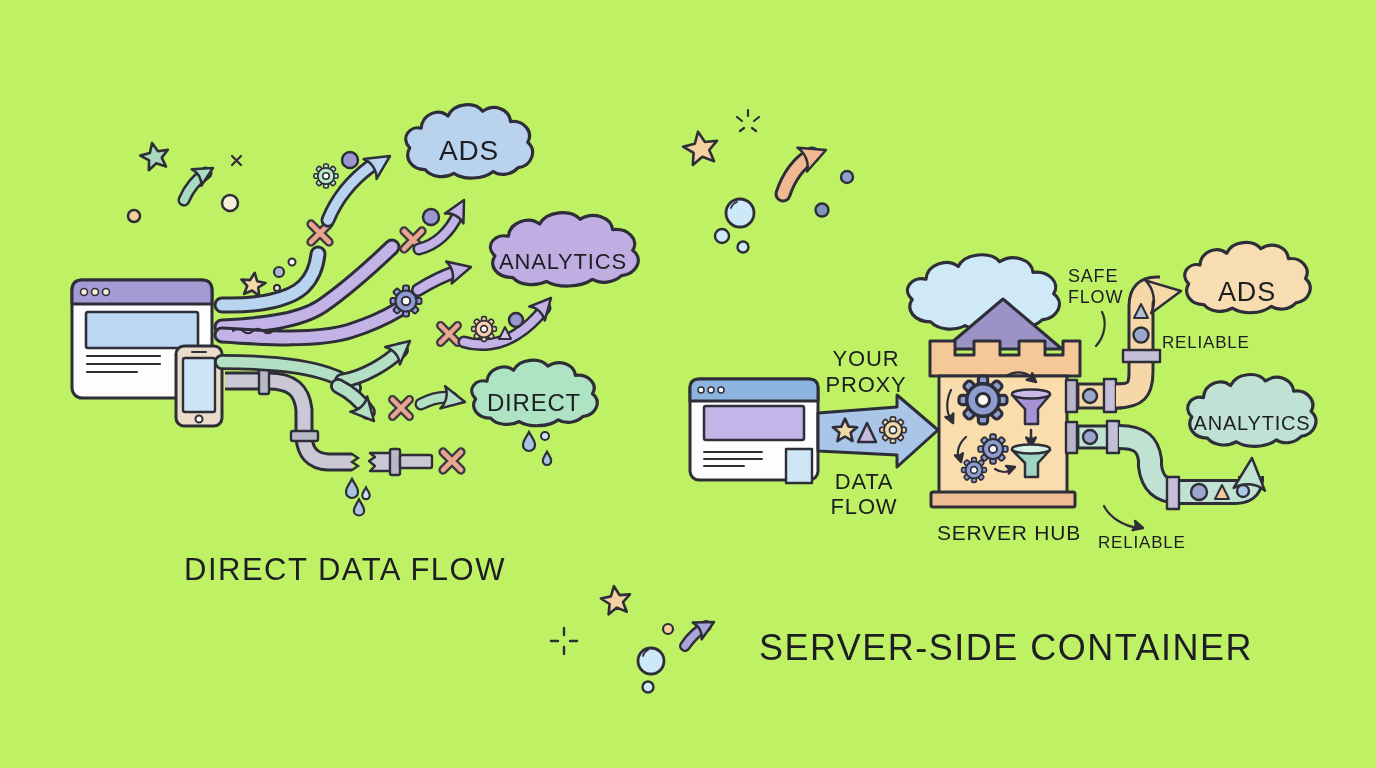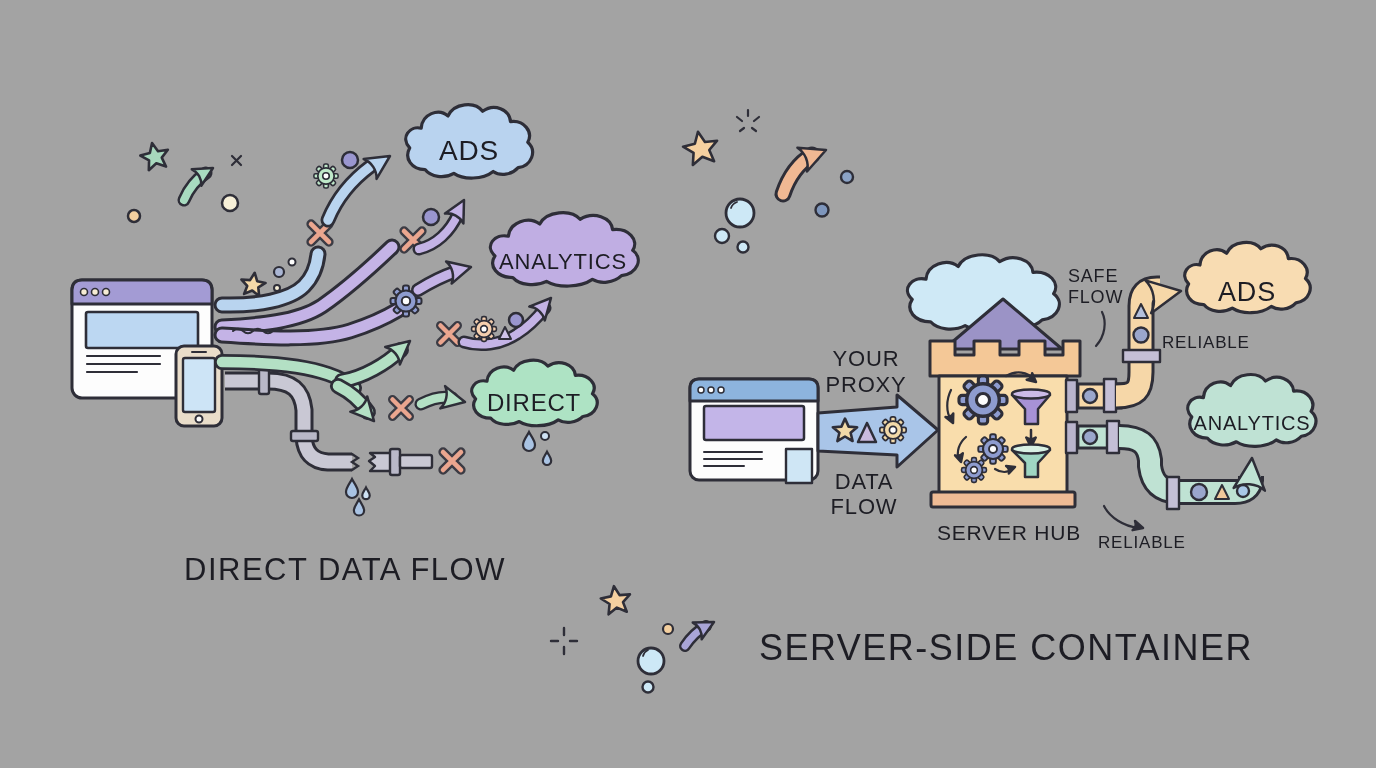--- a/index.html
+++ b/index.html
@@ -1,16 +1,16 @@
 <!DOCTYPE html>
 <html><head>
 <meta charset="utf-8">
 <style>
   html,body{margin:0;padding:0;background:#ffffff;}
-  #stage{position:relative;width:1376px;height:768px;background:#a3a3a3;overflow:hidden;}
+  #stage{position:relative;width:1376px;height:768px;background:#bef264;overflow:hidden;}
   svg{display:block;}
   text{font-family:"Liberation Sans","DejaVu Sans",sans-serif;fill:#1d1d24;}
   .title{letter-spacing:1.5px;}
   .lbl{letter-spacing:0.8px;}
   .o{fill:none;stroke:#2e2e38;stroke-linecap:round;stroke-linejoin:round;}
   .ob{fill:none;stroke:#2e2e38;stroke-linecap:butt;stroke-linejoin:round;}
   .f{fill:none;stroke-linecap:round;stroke-linejoin:round;}
   .fb{fill:none;stroke-linecap:butt;stroke-linejoin:round;}
   .ln{stroke:#2e2e38;stroke-linecap:round;fill:none;}
   .shape{stroke:#2e2e38;stroke-linejoin:round;}

